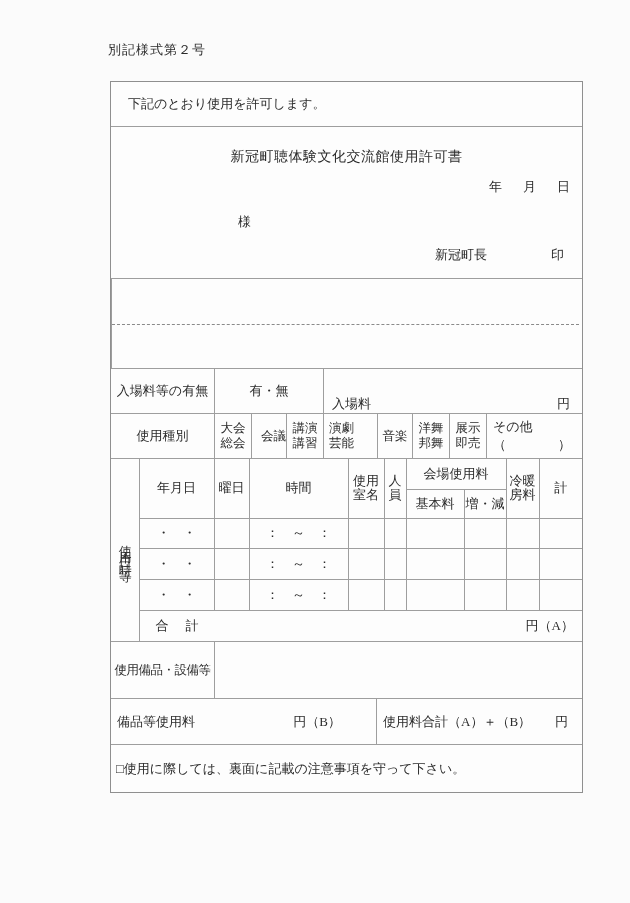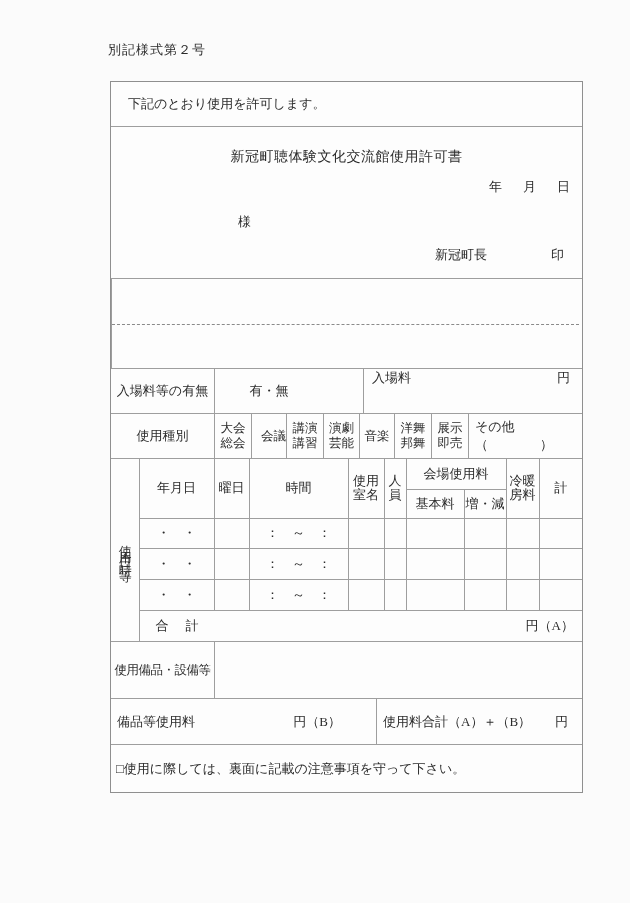--- a/index.html
+++ b/index.html
@@ -36,27 +36,27 @@
   .permit { height:44px; display:flex; align-items:center; padding-left:17px; }
 
   .event { height:90px; }
   .event-label { width:138px; }
   .event-value { flex:1; position:relative; }
   .dashed-line { position:absolute; top:50%; left:0; right:3px; border-top:1px dashed #8a8a8a; }
 
   .admission { height:45px; }
   .adm-label { width:103px; }
   .adm-opts { width:109px; }
-  .adm-fee { flex:1; display:flex; align-items:flex-start; justify-content:space-between; padding:0 12px 0 8px;margin-left:40px; }
+  .adm-fee { flex:1; display:flex; align-items:flex-end; justify-content:space-between; padding:0 12px 0 8px; }
 
   .type { height:45px; }
   .type-label { width:103px; }
   .type-cell { font-size:12.5px; line-height:15px; }
   .tc0 { width:37px; } .tc1 { width:35px;justify-content:flex-end; } .tc2 { width:37px; } .tc3 { width:36px; }
-  .tc4 { width:35px; } .tc5 { width:37px; } .tc6 { width:37px; }
+  .tc4 { width:35px;margin-left:18px; } .tc5 { width:37px; } .tc6 { width:37px; }
   .type-other { flex:1; display:flex; align-items:center; padding-left:6px; font-size:13px; }
 
   
   .schedule { height:183px; }
   table.sched { width:100%; border-collapse:collapse; table-layout:fixed; border-style:hidden; }
   table.sched td { border:1px solid #9e9e9e; text-align:center; padding:0; font-size:13px; vertical-align:middle; }
   .two-line { font-size:12.5px; line-height:14px; }
   .side-cell { font-size:13px; }
   .vtext { writing-mode:vertical-rl; text-orientation:upright; letter-spacing:6px; margin:0 auto; }
   .total-cell { padding:0 !important; }

